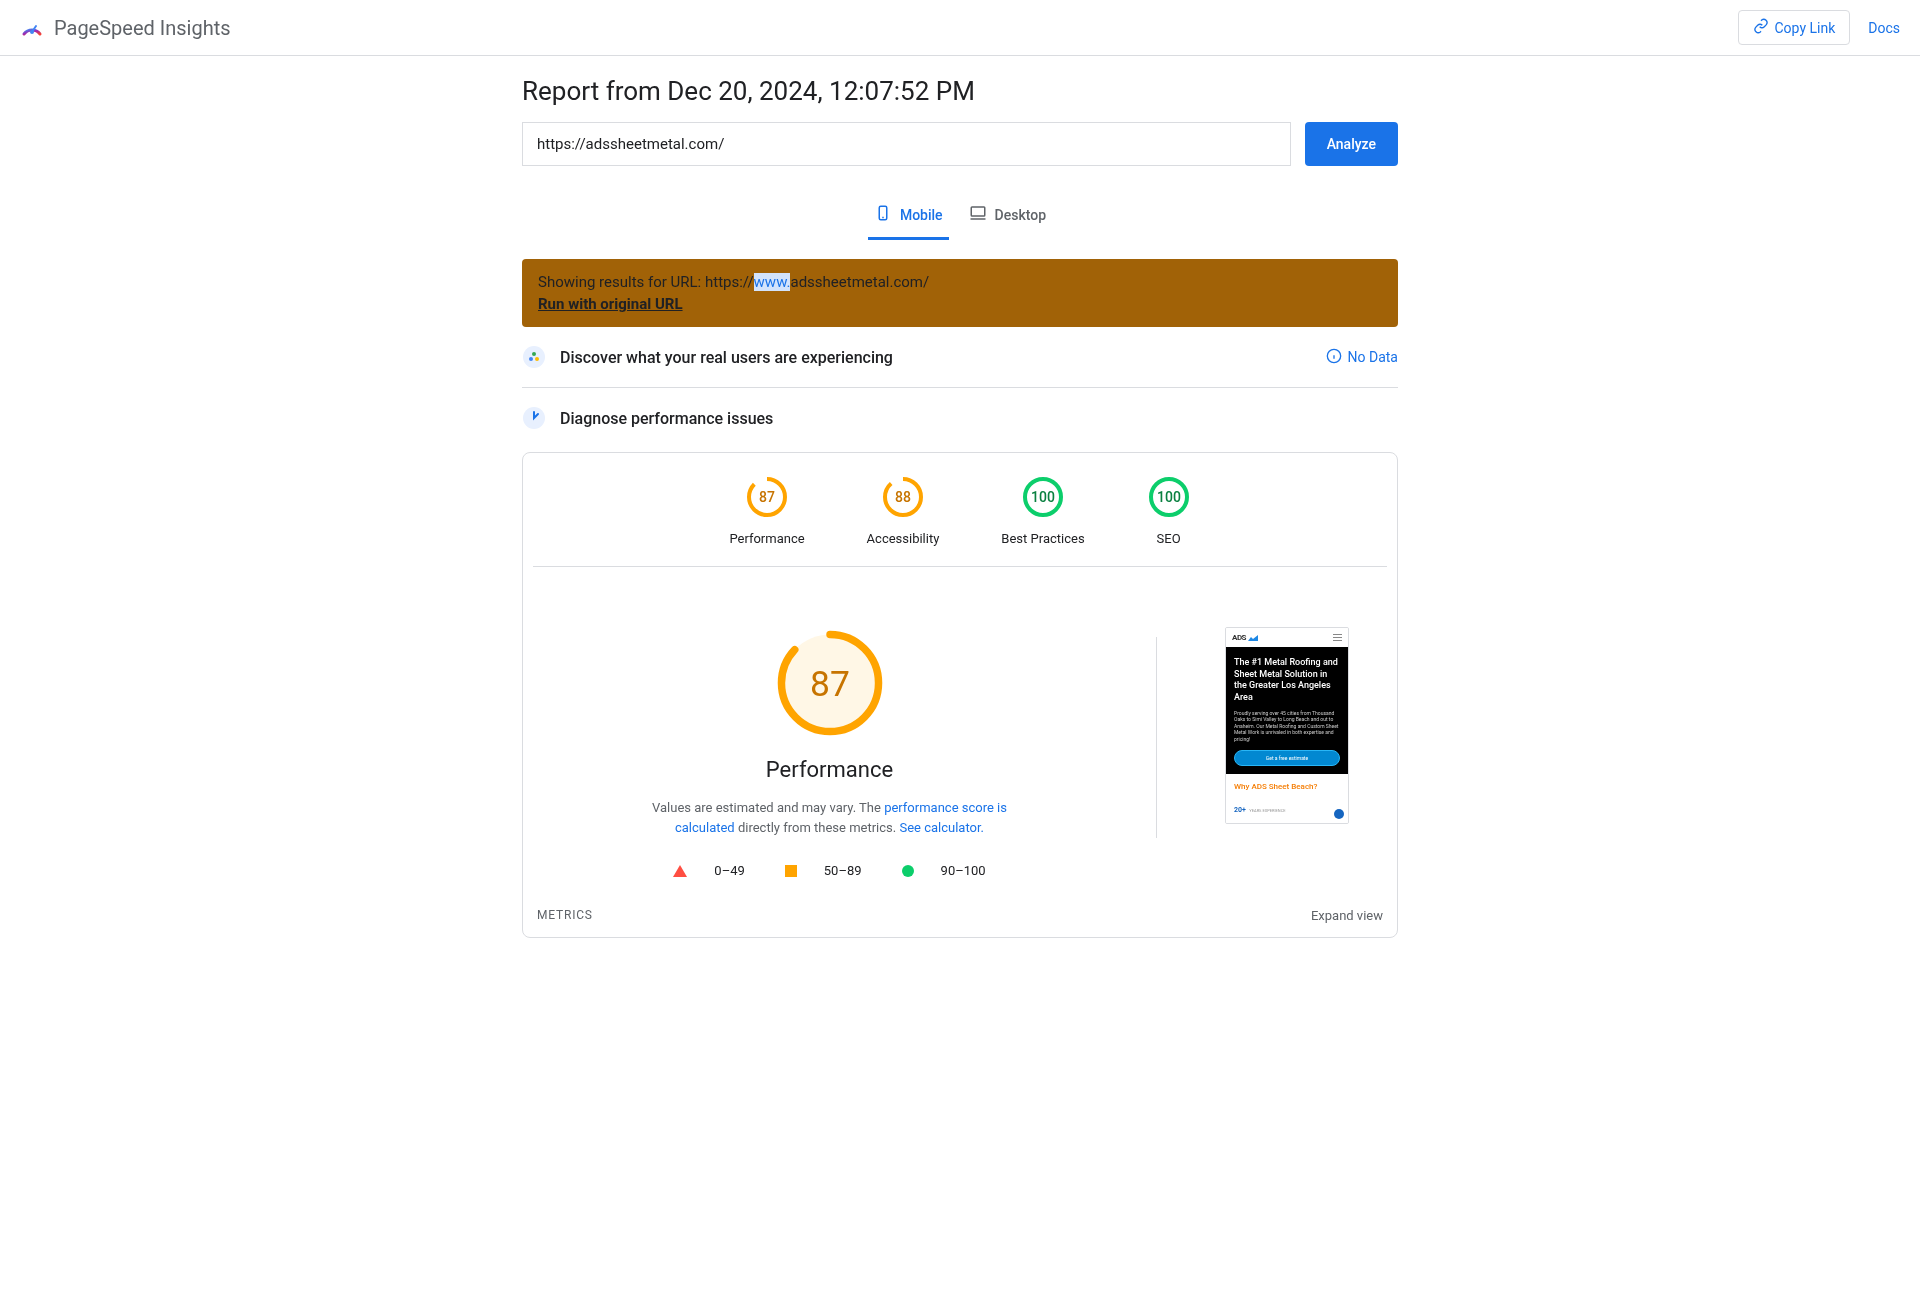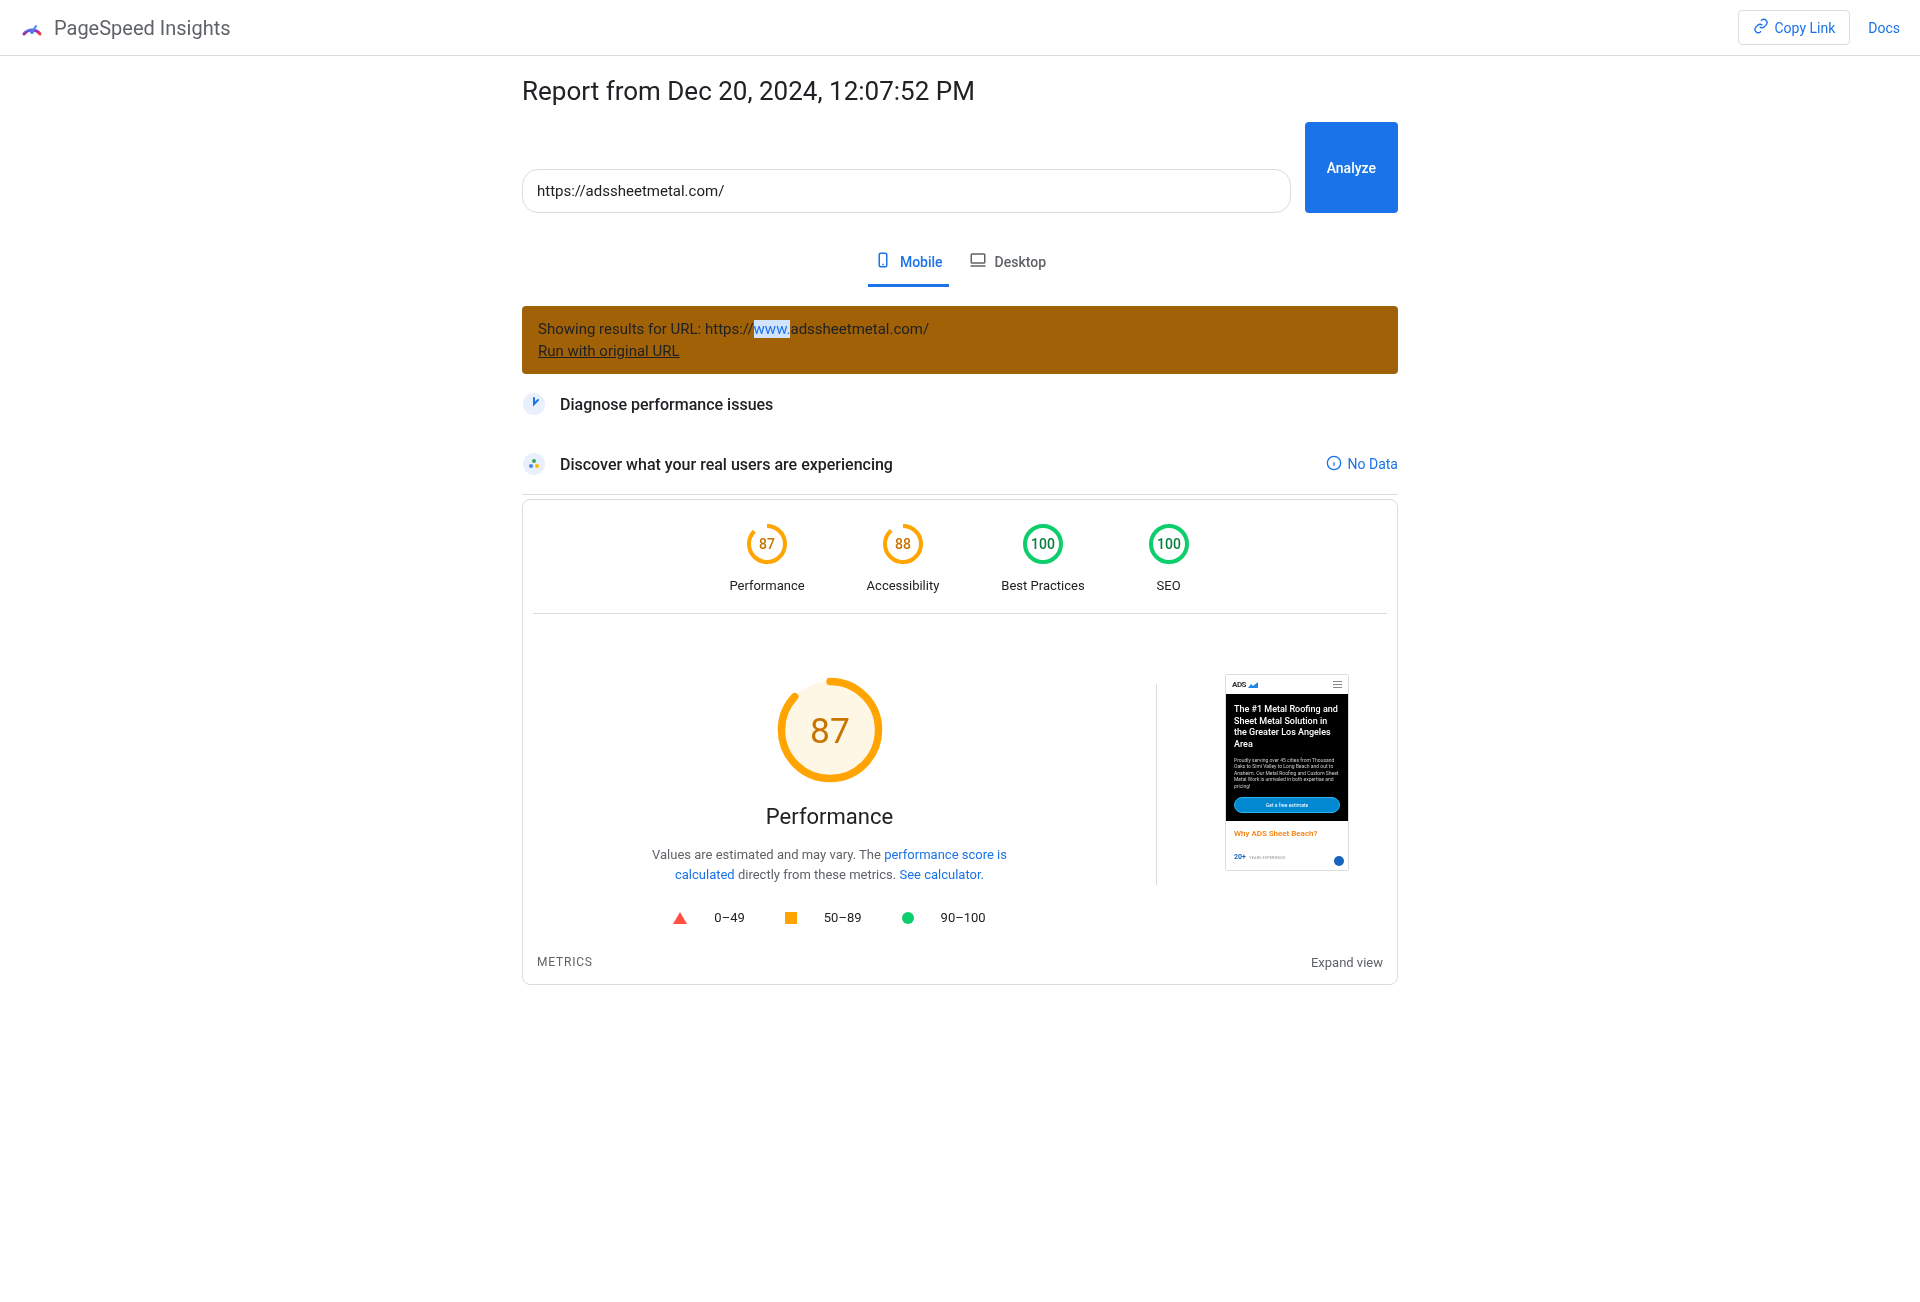--- a/index.html
+++ b/index.html
@@ -13,33 +13,33 @@
   .header-right { display: flex; align-items: center; gap: 18px; }
   .copy-link-btn { display: flex; align-items: center; gap: 6px; padding: 7px 14px; border: 1px solid #dadce0; border-radius: 4px; background: #fff; color: #1a73e8; font-size: 14px; cursor: pointer; font-family: inherit; }
   .docs-link { color: #1a73e8; text-decoration: none; font-size: 14px; }
   
   
   .main { max-width: 876px; margin: 0 auto; padding: 20px 0 40px; }
   .report-title { font-size: 26px; font-weight: 400; margin-bottom: 16px; color: #202124; }
   
   
   .url-row { display: flex; gap: 14px; margin-bottom: 24px; }
-  .url-input { flex: 1; padding: 12px 14px; border: 1px solid #dadce0; border-radius: 16px; font-size: 15px; font-family: inherit; color: #202124; margin-top: 47px; }
+  .url-input { flex: 1; padding: 12px 14px; border: 1px solid #dadce0; border-radius: 0; font-size: 15px; font-family: inherit; color: #202124; }
   .analyze-btn { padding: 12px 22px; background: #1a73e8; color: #fff; border: none; border-radius: 4px; font-size: 14px; font-weight: 500; cursor: pointer; font-family: inherit; }
   
   
   .tabs { display: flex; justify-content: center; gap: 14px; border-bottom: 1px solid transparent; margin-bottom: 18px; }
   .tab { display: flex; align-items: center; gap: 8px; padding: 14px 6px 12px; border-bottom: 3px solid transparent; cursor: pointer; color: #5f6368; font-size: 14px; font-weight: 500; }
   .tab.active { color: #1a73e8; border-bottom-color: #1a73e8; }
   .tab-icon { display: inline-block; }
   
   
   .info-banner { background: #a16207; padding: 14px 16px; border-radius: 4px; font-size: 15px; color: #202124; }
   .info-banner .highlight { background: #d2e3fc; color: #1a73e8; }
-  .info-banner .run-original { text-decoration: underline; color: #202124; display: inline-block; margin-top: 4px; cursor: pointer; }
+  .info-banner .run-original { text-decoration: underline; color: #202124; display: inline-block; margin-top: 4px; cursor: pointer; font-weight: bold; }
   
   
   .section-row { display: flex; align-items: center; padding: 18px 0; border-bottom: 1px solid #dadce0; gap: 14px; }
   .section-row.no-border { border-bottom: none; }
   .section-icon { width: 24px; height: 24px; flex-shrink: 0; }
   .section-title { font-size: 16px; font-weight: 500; flex: 1; }
   .no-data { display: flex; align-items: center; gap: 6px; color: #1a73e8; font-size: 14px; cursor: pointer; }
   
   
   .report-card { border: 1px solid #dadce0; border-radius: 8px; padding: 22px 0 14px; margin-top: 4px; }
@@ -140,44 +140,44 @@
           </svg></span>
       <span>Desktop</span>
     </div>
   </div>
 
   <div class="info-banner">
     <span>Showing results for URL: https://</span><span class="highlight">www.</span><span>adssheetmetal.com/</span><br>
     <span class="run-original">Run with original URL</span>
   </div>
 
-  <div class="section-row no-border">
-    <span class="section-icon"><svg viewBox="0 0 24 24">
-          <circle cx="12" cy="12" r="11" fill="#e8f0fe"></circle>
-          <path d="M12 6 L12 12 L16 8" stroke="#1a73e8" stroke-width="2" fill="none" stroke-linecap="round"></path>
-        </svg></span>
-    <span class="section-title">Diagnose performance issues</span>
-  </div>
-
   <div class="section-row">
     <span class="section-icon"><svg viewBox="0 0 24 24">
           <circle cx="12" cy="12" r="11" fill="#e8f0fe"></circle>
           <circle cx="9" cy="14" r="2" fill="#4285f4"></circle>
           <circle cx="15" cy="14" r="2" fill="#fbbc04"></circle>
           <circle cx="12" cy="9" r="2" fill="#34a853"></circle>
         </svg></span>
     <span class="section-title">Discover what your real users are experiencing</span>
     <span class="no-data">
       <span><svg width="16" height="16" viewBox="0 0 24 24" fill="none" stroke="#1a73e8" stroke-width="2">
             <circle cx="12" cy="12" r="10"></circle>
             <line x1="12" y1="8" x2="12" y2="8"></line>
             <line x1="12" y1="11" x2="12" y2="16"></line>
           </svg></span>
       <span>No Data</span>
     </span>
+  </div>
+
+  <div class="section-row no-border">
+    <span class="section-icon"><svg viewBox="0 0 24 24">
+          <circle cx="12" cy="12" r="11" fill="#e8f0fe"></circle>
+          <path d="M12 6 L12 12 L16 8" stroke="#1a73e8" stroke-width="2" fill="none" stroke-linecap="round"></path>
+        </svg></span>
+    <span class="section-title">Diagnose performance issues</span>
   </div>
 
   <div class="report-card">
 
     <div class="gauges-row" id="gauges-row">
         <div class="gauge-item">
           <svg class="gauge-svg" viewBox="0 0 44 44">
             <circle cx="22" cy="22" r="18" fill="#fff"></circle>
             <circle cx="22" cy="22" r="18" fill="none" stroke="#ffa400" stroke-width="4" stroke-dasharray="98.39468191043233 113.09733552923255" stroke-linecap="butt" transform="rotate(-90 22 22)"></circle>
             <text x="22" y="27" text-anchor="middle" font-size="14" fill="#c77400" font-weight="500">87</text>

